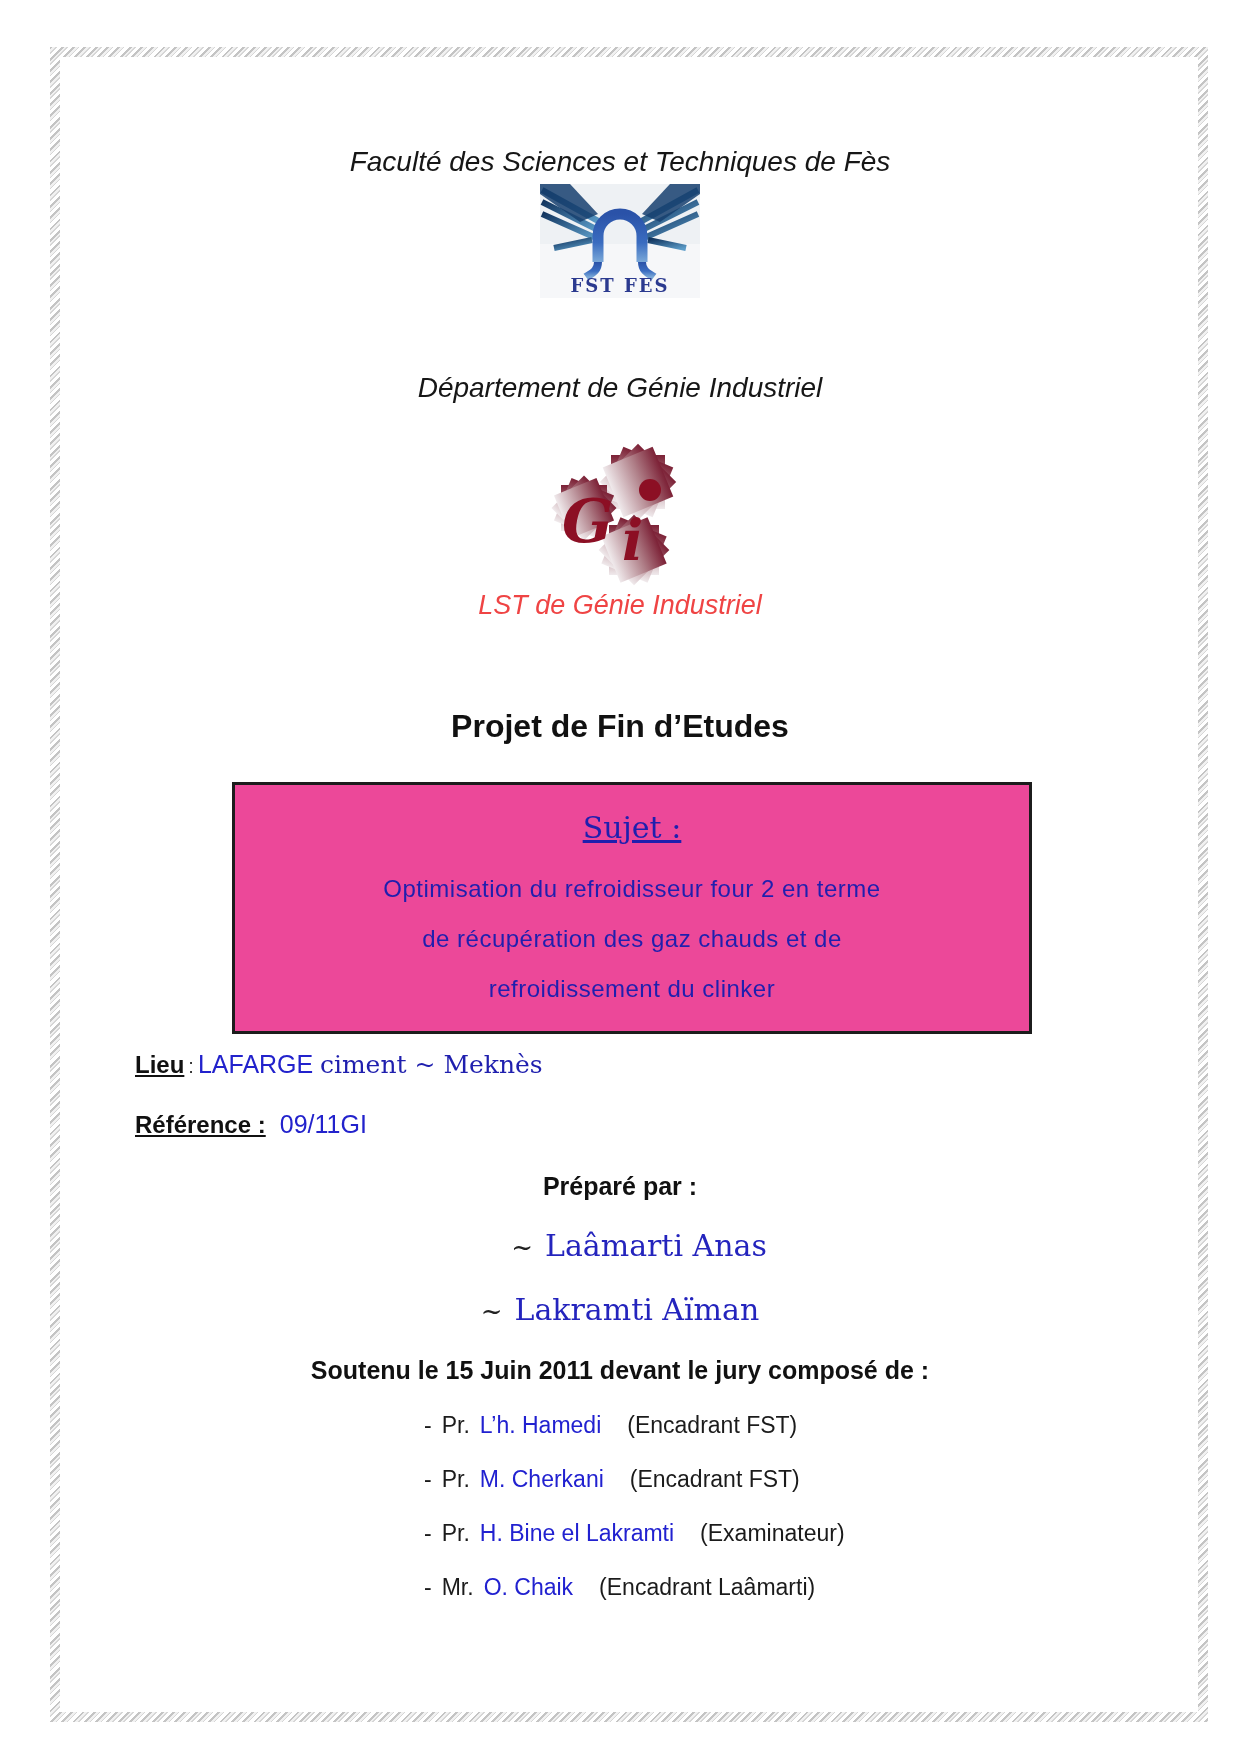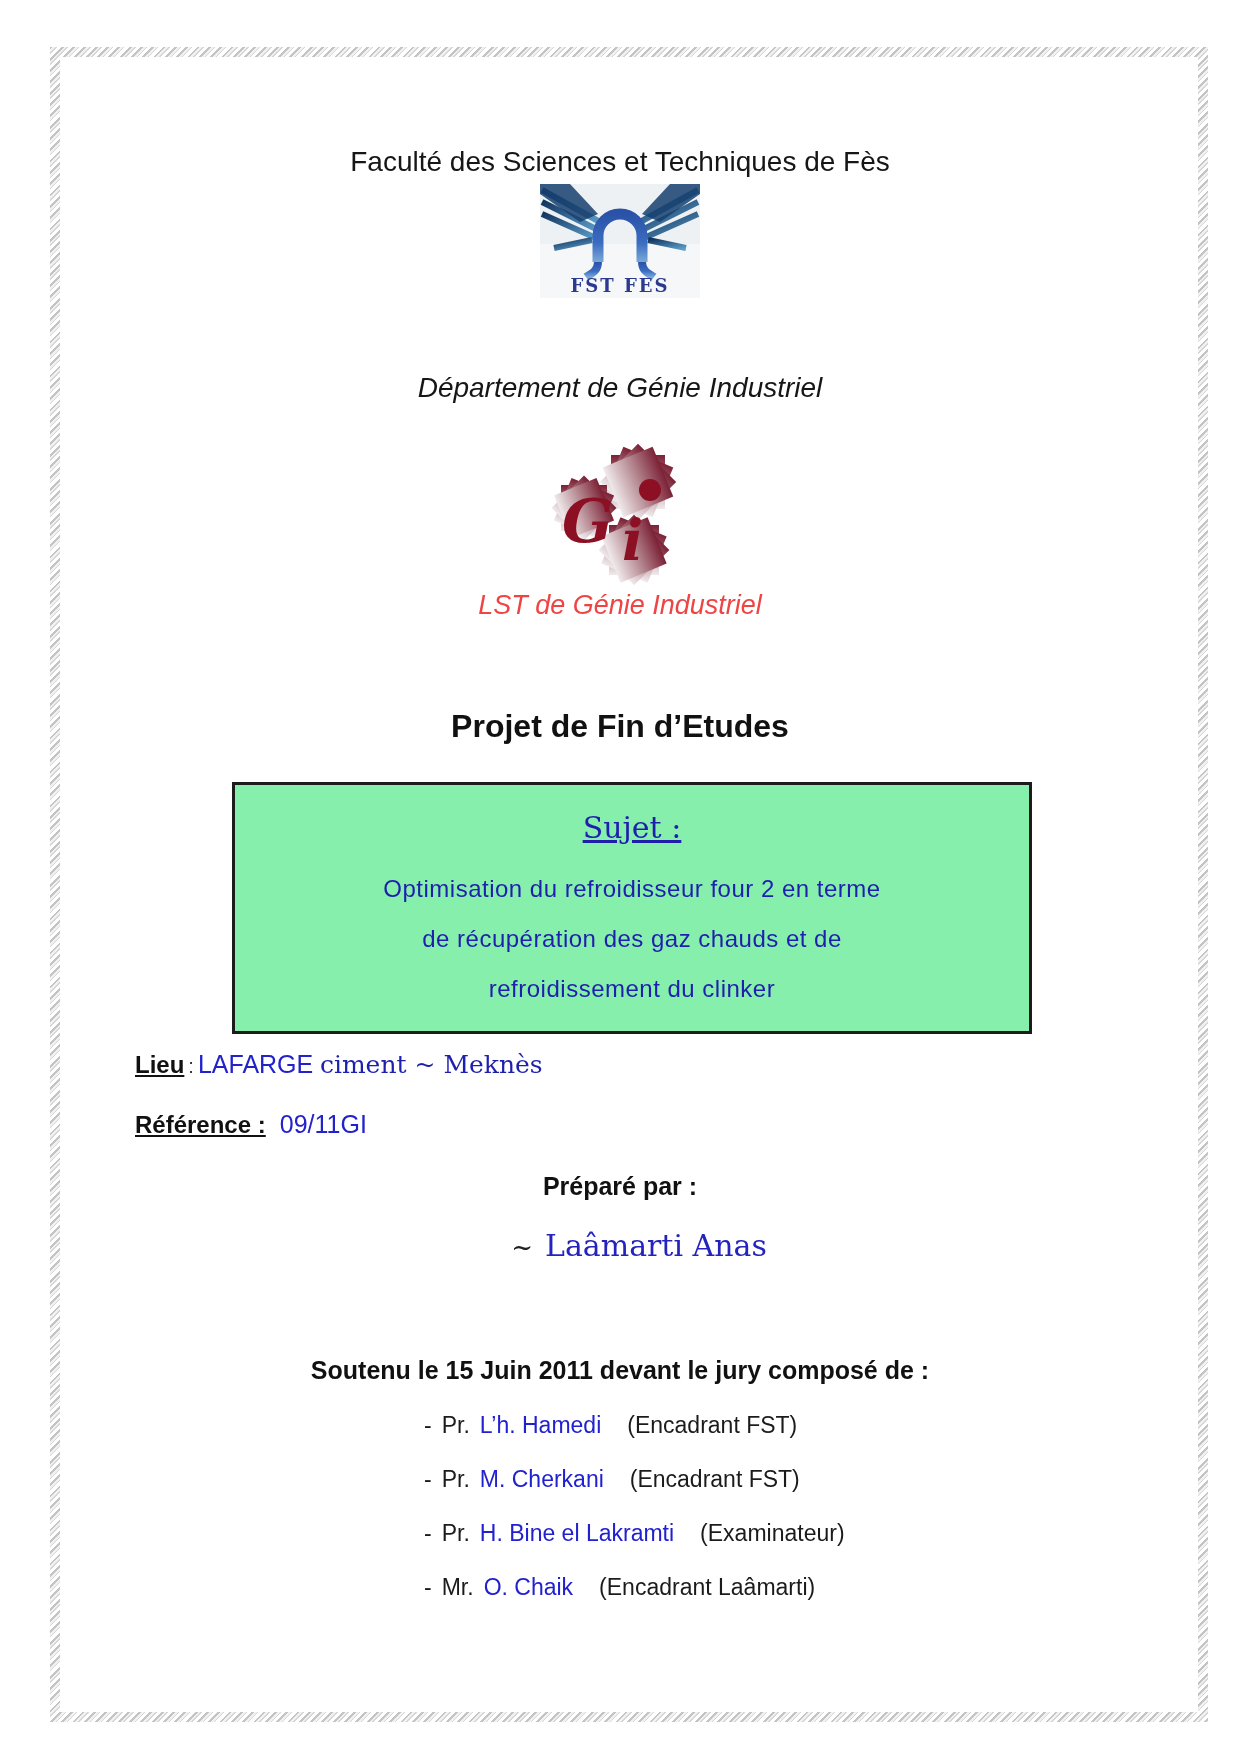--- a/index.html
+++ b/index.html
@@ -28,20 +28,21 @@
     pointer-events: none;
   }
   .centered {
     position: absolute;
     left: 0; right: 0;
     text-align: center;
   }
   .faculty {
     top: 146px;
     font-size: 28px;
+    font-style: italic;
     color: #161616;
   }
   .fst-logo { position: absolute; left: 540px; top: 184px; }
   .department {
     top: 372px;
     font-size: 28px;
     font-style: italic;
     color: #161616;
   }
   .gi-logo { position: absolute; left: 548px; top: 438px; }
@@ -55,21 +56,21 @@
     top: 708px;
     font-size: 32px;
     font-weight: bold;
     color: #111111;
   }
   .subject-box {
     position: absolute;
     left: 232px; top: 782px;
     width: 794px; height: 246px;
     border: 3px solid #1c1c1c;
-    background: #86efac;
+    background: #ec4899;
     text-align: center;
   }
   .subject-label {
     margin-top: 25px;
     font-family: "DejaVu Serif", serif;
     font-size: 30px;
     color: #1f1fae;
     text-decoration: underline;
   }
   .subject-line {
@@ -246,20 +247,23 @@
 
   <div class="meta-line ref-line">
     <span class="meta-label">Référence :</span><span class="ref-value">09/11GI</span>
   </div>
 
   <div class="centered prepared-label">Préparé par :</div>
 
   <div class="centered author-line author-1">
     <span class="author-bullet">~</span><span>Laâmarti Anas</span>
   </div>
+  <div class="centered author-line author-2">
+    <span class="author-bullet">~</span><span>Lakramti Aïman</span>
+  </div>
 
   <div class="centered jury-intro">Soutenu le 15 Juin 2011 devant le jury composé de :</div>
 
   <div class="jury-list">
     <div class="jury-item">
       <span class="jury-dash">-</span><span class="jury-title">Pr.</span><span class="jury-name">L’h. Hamedi</span><span class="jury-role">(Encadrant FST)</span>
     </div>
     <div class="jury-item">
       <span class="jury-dash">-</span><span class="jury-title">Pr.</span><span class="jury-name">M. Cherkani</span><span class="jury-role">(Encadrant FST)</span>
     </div>

